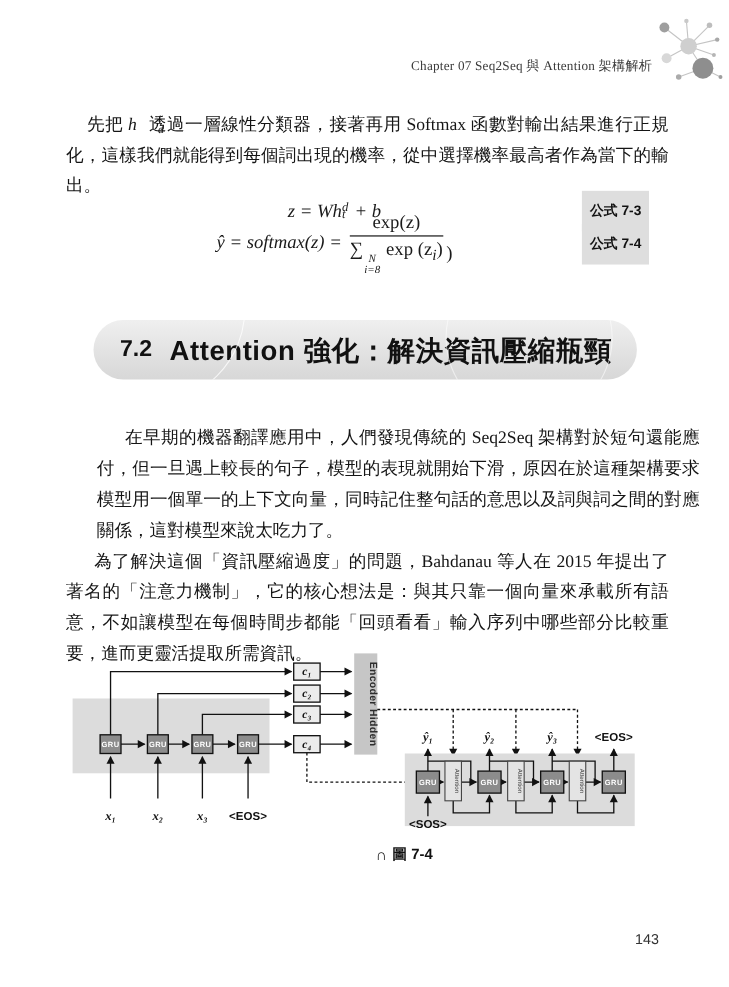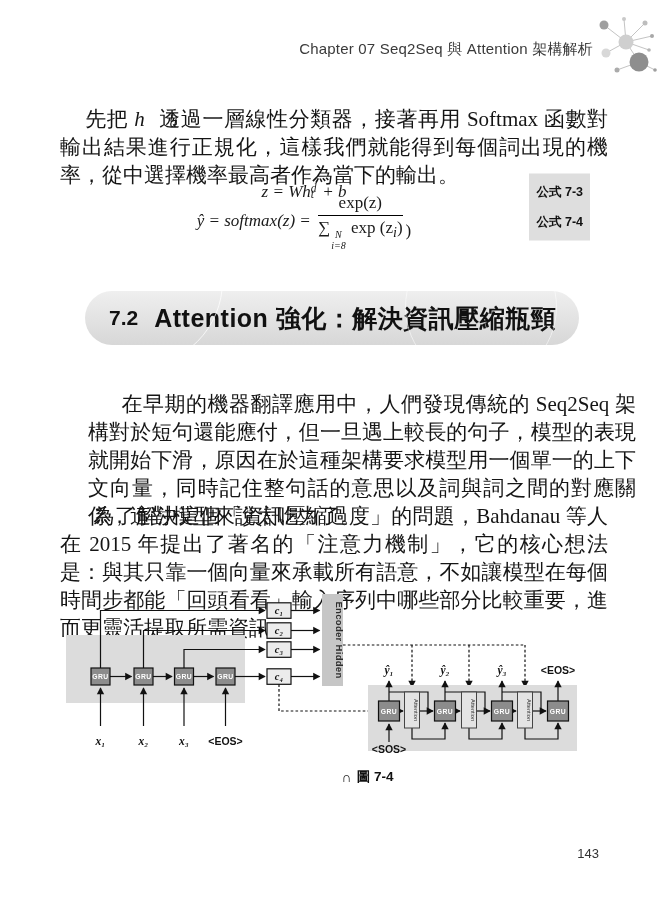--- a/index.html
+++ b/index.html
@@ -1,26 +1,26 @@
 <!DOCTYPE html>
 <html><head>
 <meta charset="utf-8">
 <style>
   html,body{margin:0;padding:0;background:#ffffff;}
   .page{position:relative;width:663px;height:897px;background:#fff;overflow:hidden;
         font-family:"Liberation Serif","DejaVu Serif",serif;color:#1a1a1a;}
 
   
-  .chapter-header{position:absolute;top:40px;right:70px;
-      font-family:Liberation Sans, sans-serif;
-      font-size:15px;color:#3a3a3a;letter-spacing:.2px;}
+  .chapter-header{position:absolute;top:52px;right:70px;
+      font-family:Liberation Serif, serif;
+      font-size:12px;color:#3a3a3a;letter-spacing:.2px;}
   .molecule{position:absolute;top:12px;right:0px;}
 
   
-  .para{position:absolute;left:60px;width:548px;font-size:21px;line-height:28px;
+  .para{position:absolute;left:60px;width:548px;font-size:16px;line-height:28px;
         text-align:justify;color:#151515;}
   #p1{top:84px;text-indent:1.2em;}
   #p2{top:369px;text-indent:1.6em;margin-left:28px;}
   #p3{top:481px;text-indent:1.6em;}
 
   
   .mvar{font-style:italic;}
   .supsub{display:inline-block;position:relative;width:.62em;height:1em;
           vertical-align:-.18em;font-size:.68em;font-style:italic;}
   .supsub .sup{position:absolute;left:0;top:-.45em;}

